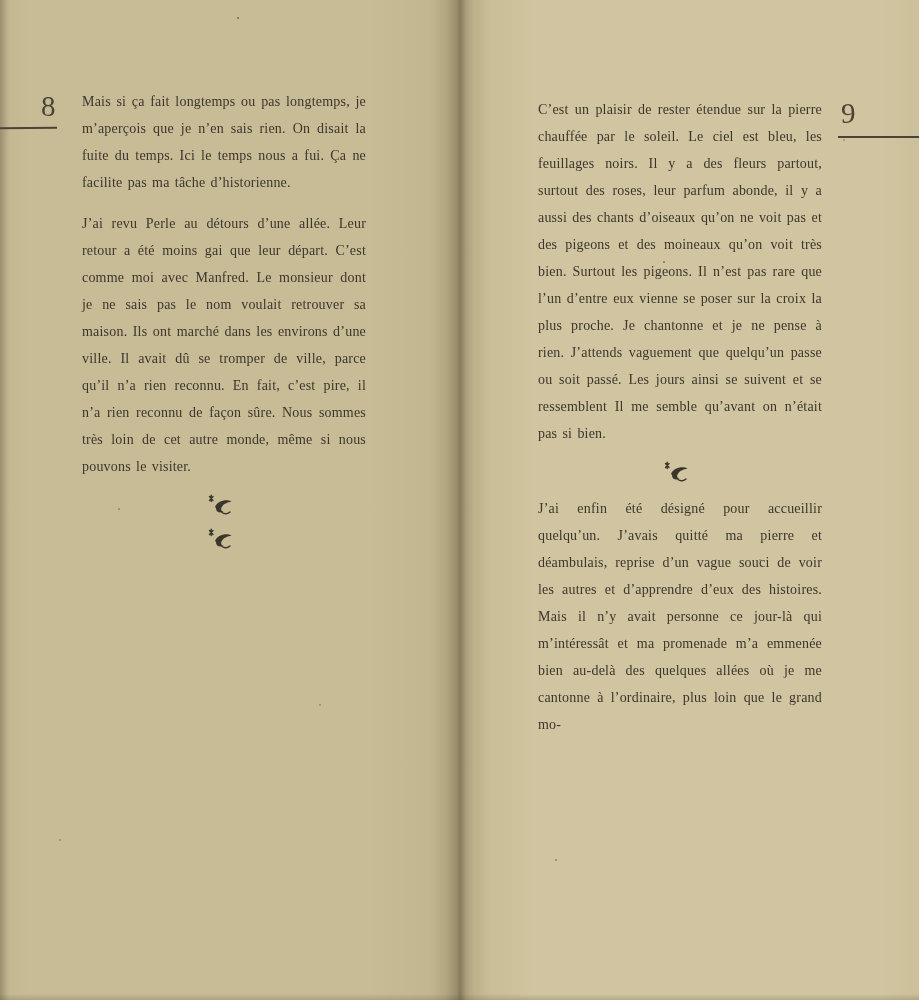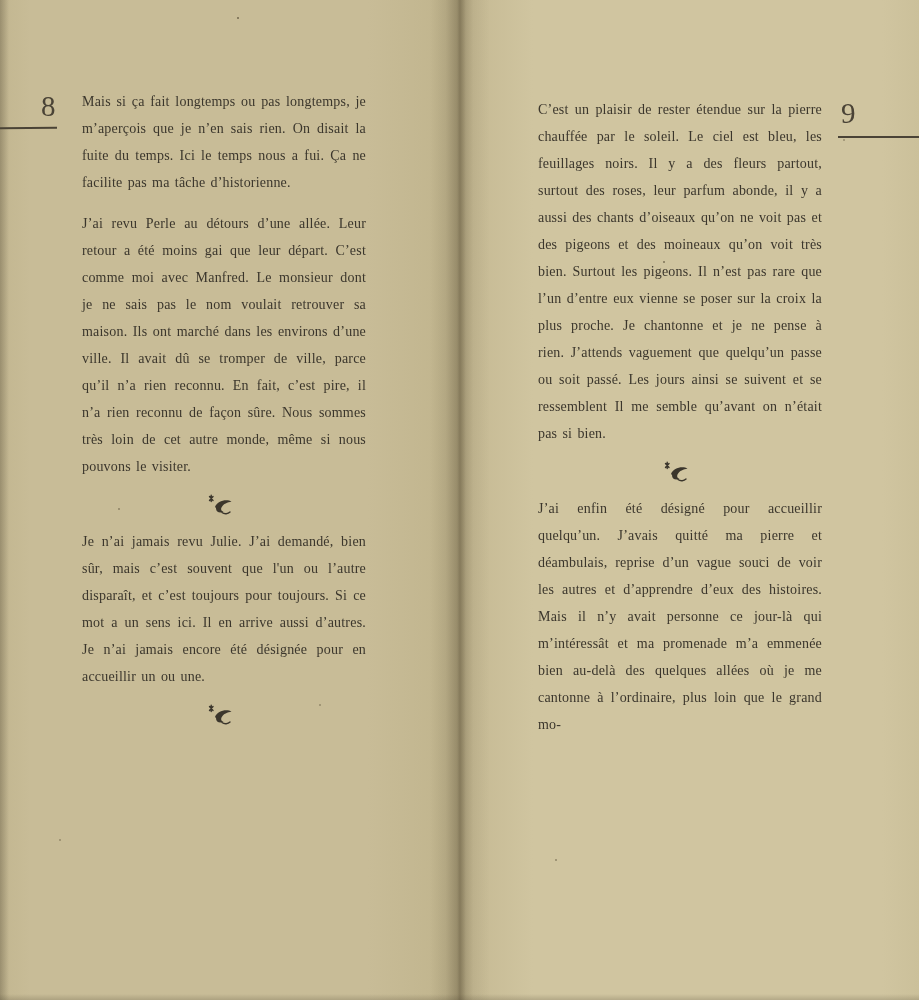--- a/index.html
+++ b/index.html
@@ -79,21 +79,20 @@
     <p>J’ai revu Perle au détours d’une allée. Leur retour a été moins gai que leur départ. C’est comme moi avec Manfred. Le monsieur dont je ne sais pas le nom voulait retrouver sa maison. Ils ont marché dans les environs d’une ville. Il avait dû se tromper de ville, parce qu’il n’a rien reconnu. En fait, c’est pire, il n’a rien reconnu de façon sûre. Nous sommes très loin de cet autre monde, même si nous pouvons le visiter.</p>
     <div class="ornament">
       <svg width="26" height="22" viewBox="0 0 26 22" aria-hidden="true">
         <g stroke="currentColor" stroke-width="1.4" fill="none" stroke-linecap="round">
           <path d="M2.5 6.5 L6 2.5 M2.5 2.5 L6 6.5 M4.2 1.2 L4.2 7.6"></path>
         </g>
         <path d="M8 13 C10 6.5 20 4.5 24.5 7.5 C20.5 8.5 16.5 9.5 14.5 13.5 C13.5 15.5 14.5 17.5 16.5 17.5 C13.5 19.8 8.8 18.5 9 14 Z" fill="currentColor"></path>
         <path d="M15 18.5 C17.5 20.5 21 20 23 18" stroke="currentColor" stroke-width="1.4" fill="none" stroke-linecap="round"></path>
       </svg>
     </div>
-    <p>Je n’ai jamais revu Julie. J’ai demandé, bien sûr, mais c’est souvent que l'un ou l’autre disparaît, et c’est toujours pour toujours. Si ce mot a un sens ici. Il en arrive aussi d’autres. Je n’ai jamais encore été désignée pour en accueillir un ou une.</p>
     <div class="ornament">
       <svg width="26" height="22" viewBox="0 0 26 22" aria-hidden="true">
         <g stroke="currentColor" stroke-width="1.4" fill="none" stroke-linecap="round">
           <path d="M2.5 6.5 L6 2.5 M2.5 2.5 L6 6.5 M4.2 1.2 L4.2 7.6"></path>
         </g>
         <path d="M8 13 C10 6.5 20 4.5 24.5 7.5 C20.5 8.5 16.5 9.5 14.5 13.5 C13.5 15.5 14.5 17.5 16.5 17.5 C13.5 19.8 8.8 18.5 9 14 Z" fill="currentColor"></path>
         <path d="M15 18.5 C17.5 20.5 21 20 23 18" stroke="currentColor" stroke-width="1.4" fill="none" stroke-linecap="round"></path>
       </svg>
     </div>
   </div>

